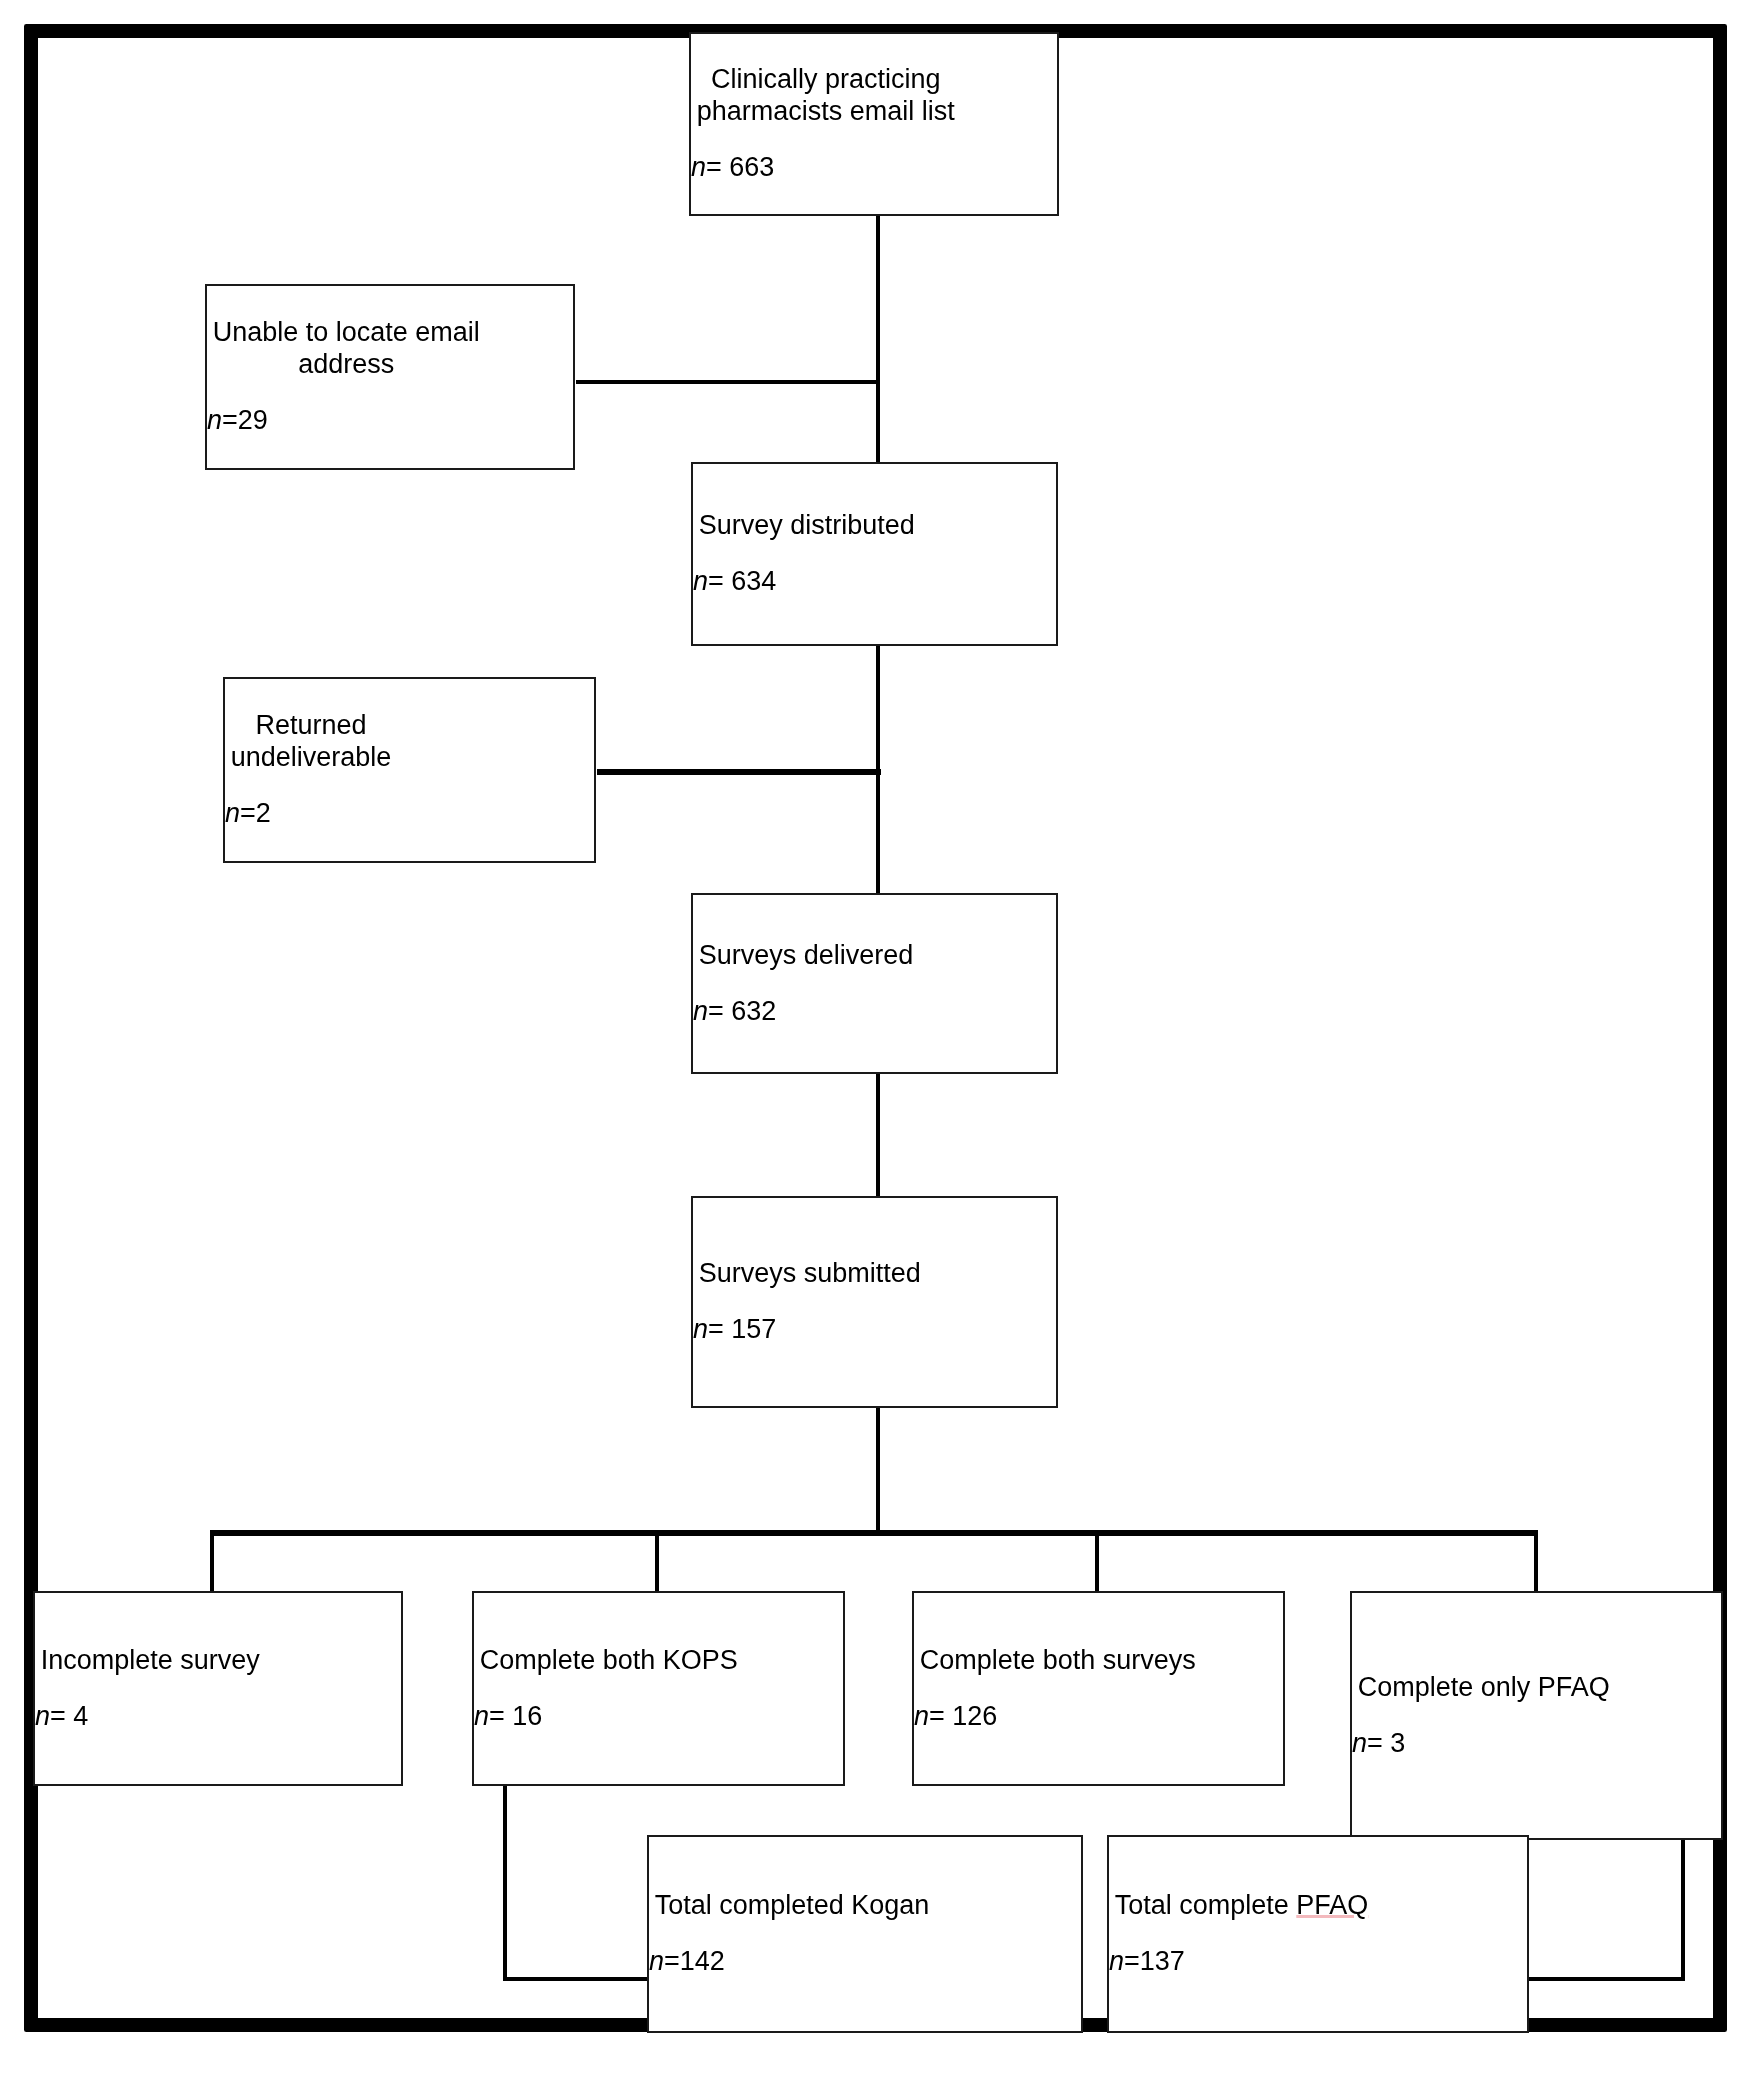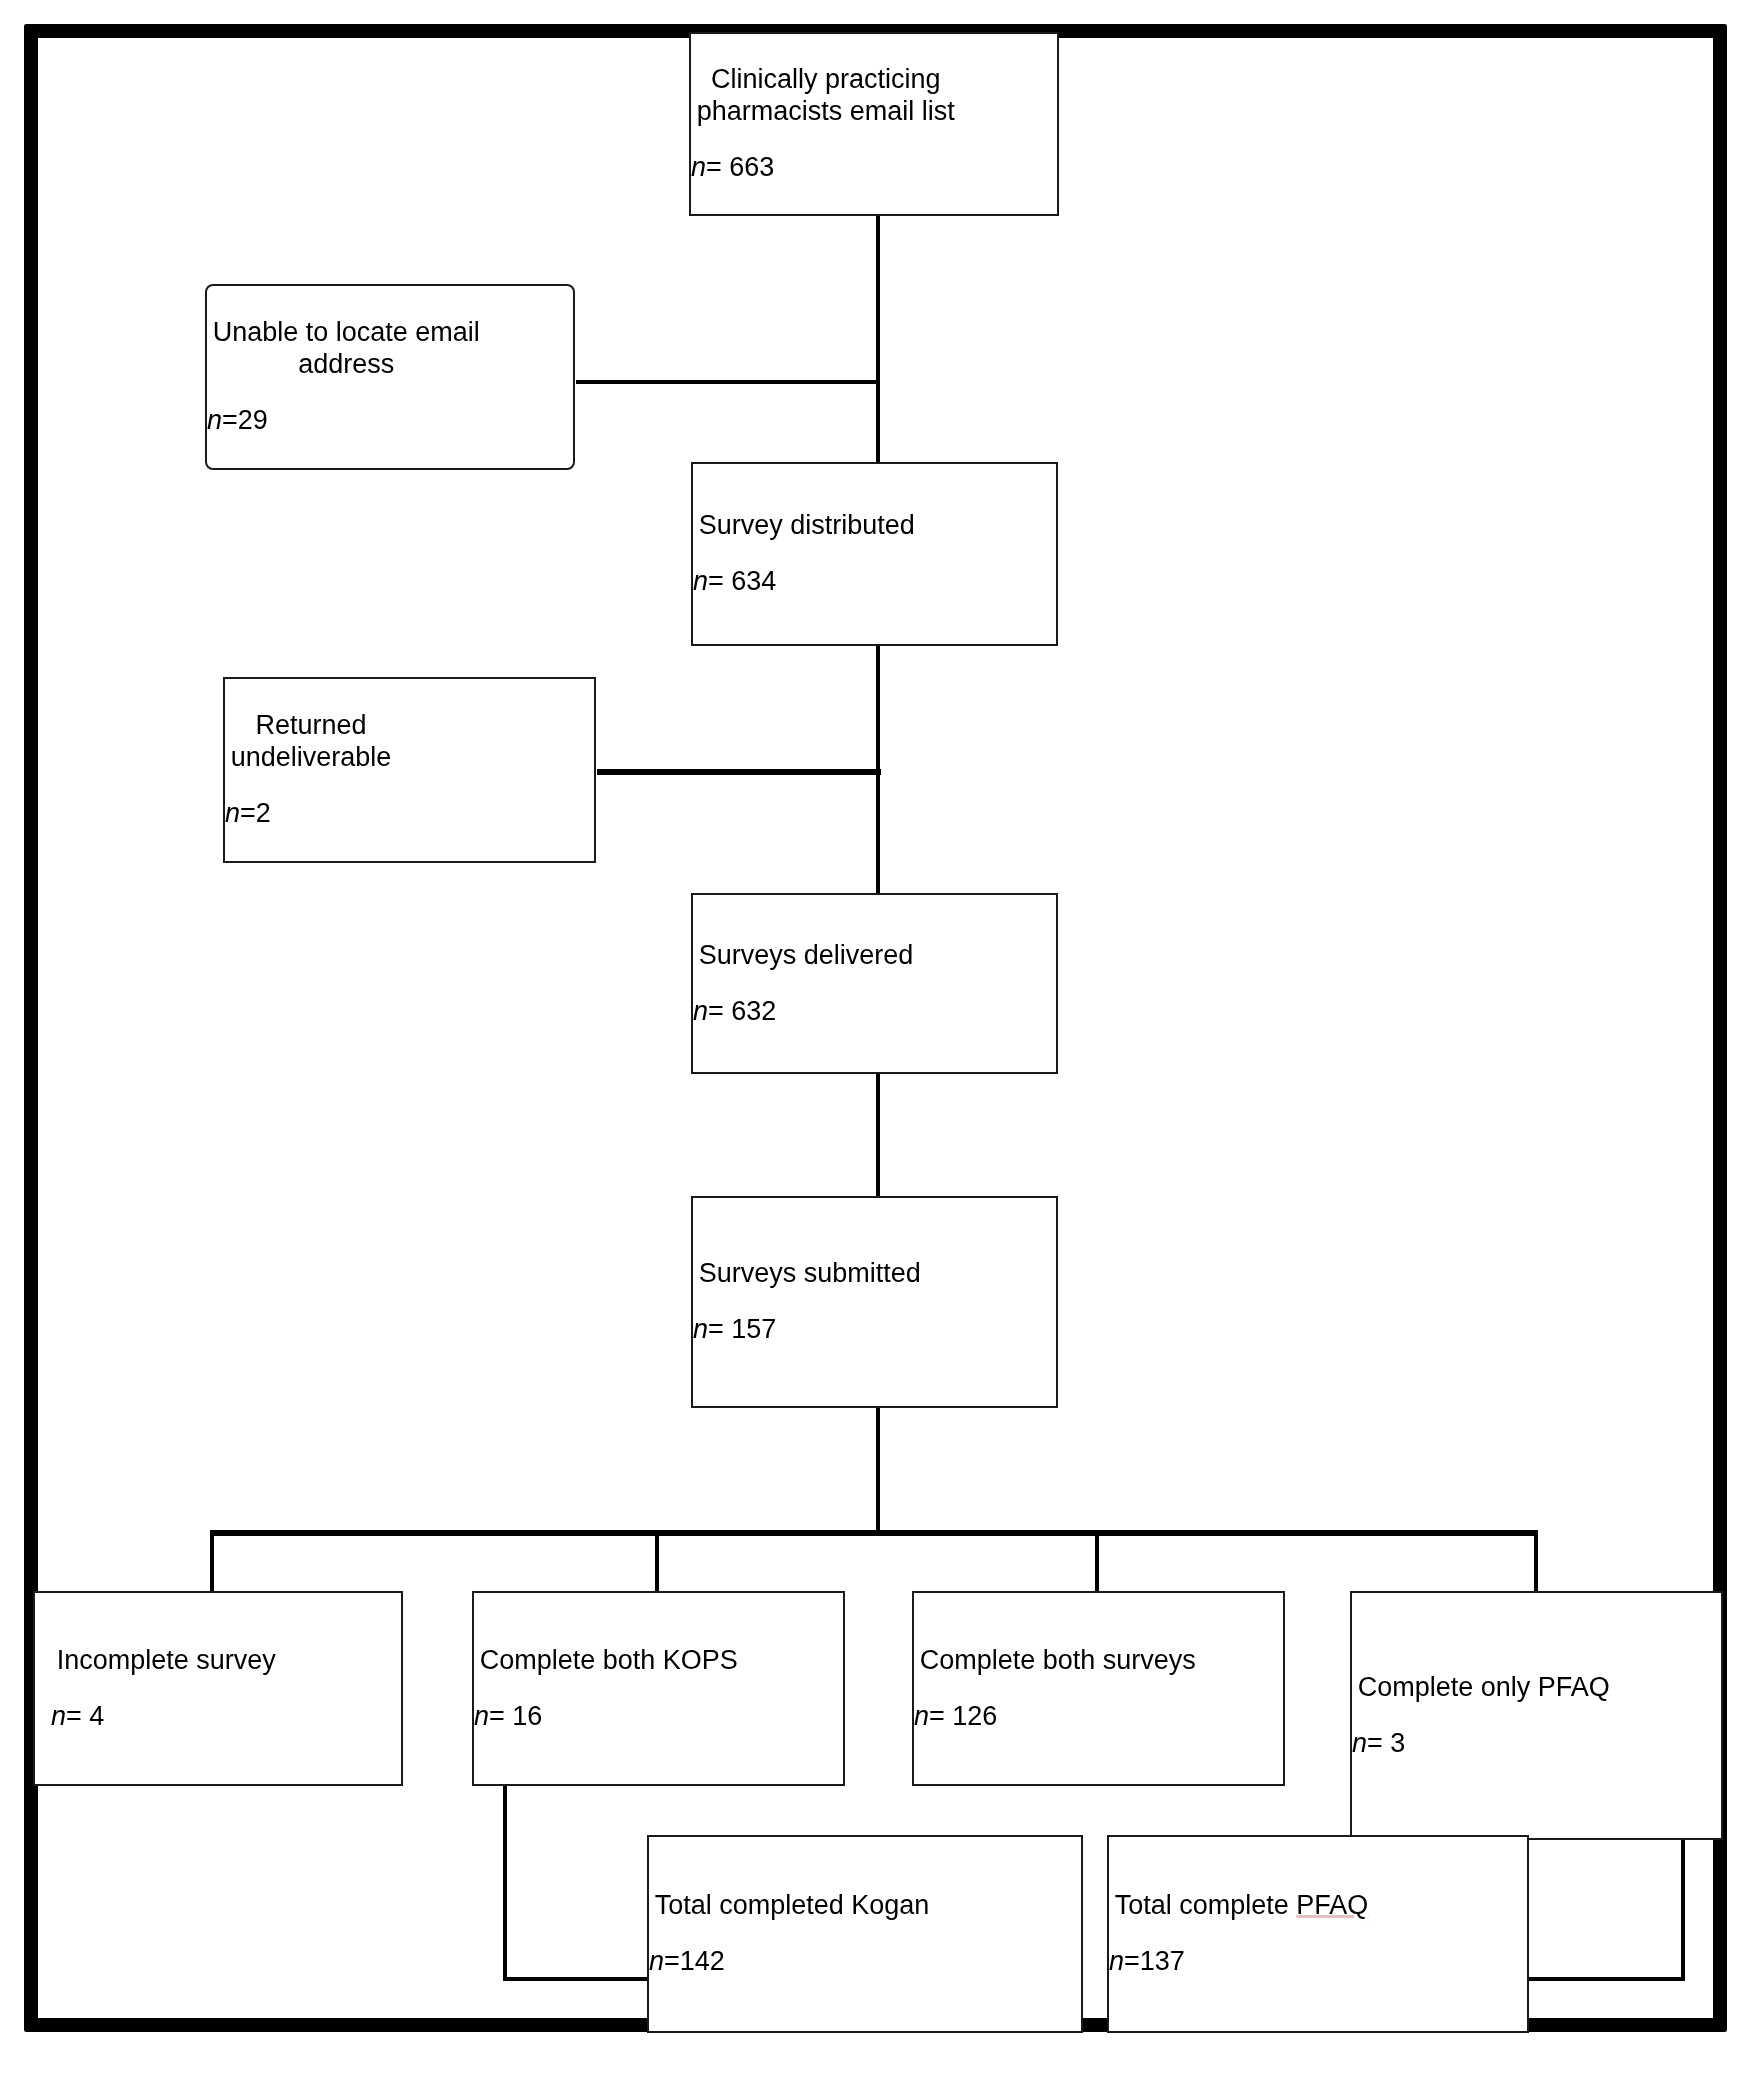--- a/index.html
+++ b/index.html
@@ -109,21 +109,21 @@
 
   <div class="vline" style="left:1681px; top:1783px; height:198px;"></div>
   <div class="hline" style="left:1526px; top:1977px; width:159px;"></div>
 
   <div class="node" style="left:689px; top:32px; width:370px; height:184px;">
     <div class="title">Clinically practicing
 pharmacists email list</div>
     <div class="count"><span class="n">n</span><span>= 663</span></div>
   </div>
 
-  <div class="node" style="left:205px; top:284px; width:370px; height:186px;border-radius:8px;">
+  <div class="node" style="left:205px; top:284px; width:370px; height:186px;">
     <div class="title">Unable to locate email
 address</div>
     <div class="count"><span class="n">n</span><span>=29</span></div>
   </div>
 
   <div class="node" style="left:691px; top:462px; width:367px; height:184px;">
     <div class="title">Survey distributed</div>
     <div class="count"><span class="n">n</span><span>= 634</span></div>
   </div>
 
@@ -136,21 +136,21 @@
   <div class="node" style="left:691px; top:893px; width:367px; height:181px;">
     <div class="title">Surveys delivered</div>
     <div class="count"><span class="n">n</span><span>= 632</span></div>
   </div>
 
   <div class="node" style="left:691px; top:1196px; width:367px; height:212px;">
     <div class="title">Surveys submitted</div>
     <div class="count"><span class="n">n</span><span>= 157</span></div>
   </div>
 
-  <div class="node" style="left:33px; top:1591px; width:370px; height:195px;padding-left:16px;">
+  <div class="node" style="left:33px; top:1591px; width:370px; height:195px;">
     <div class="title">Incomplete survey</div>
     <div class="count"><span class="n">n</span><span>= 4</span></div>
   </div>
 
   <div class="node" style="left:472px; top:1591px; width:373px; height:195px;">
     <div class="title">Complete both KOPS</div>
     <div class="count"><span class="n">n</span><span>= 16</span></div>
   </div>
 
   <div class="node" style="left:912px; top:1591px; width:373px; height:195px;">

